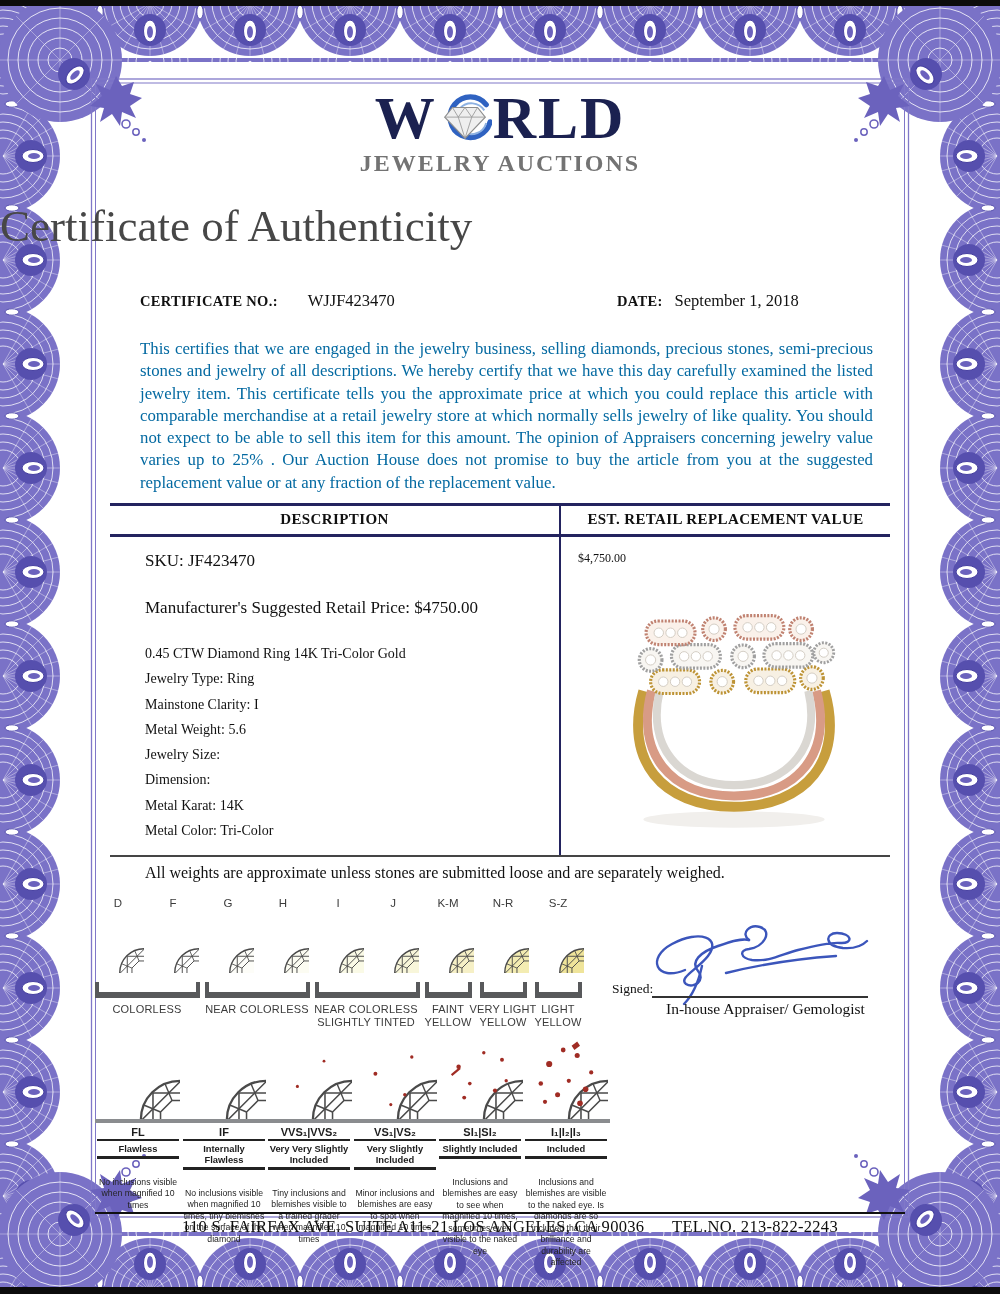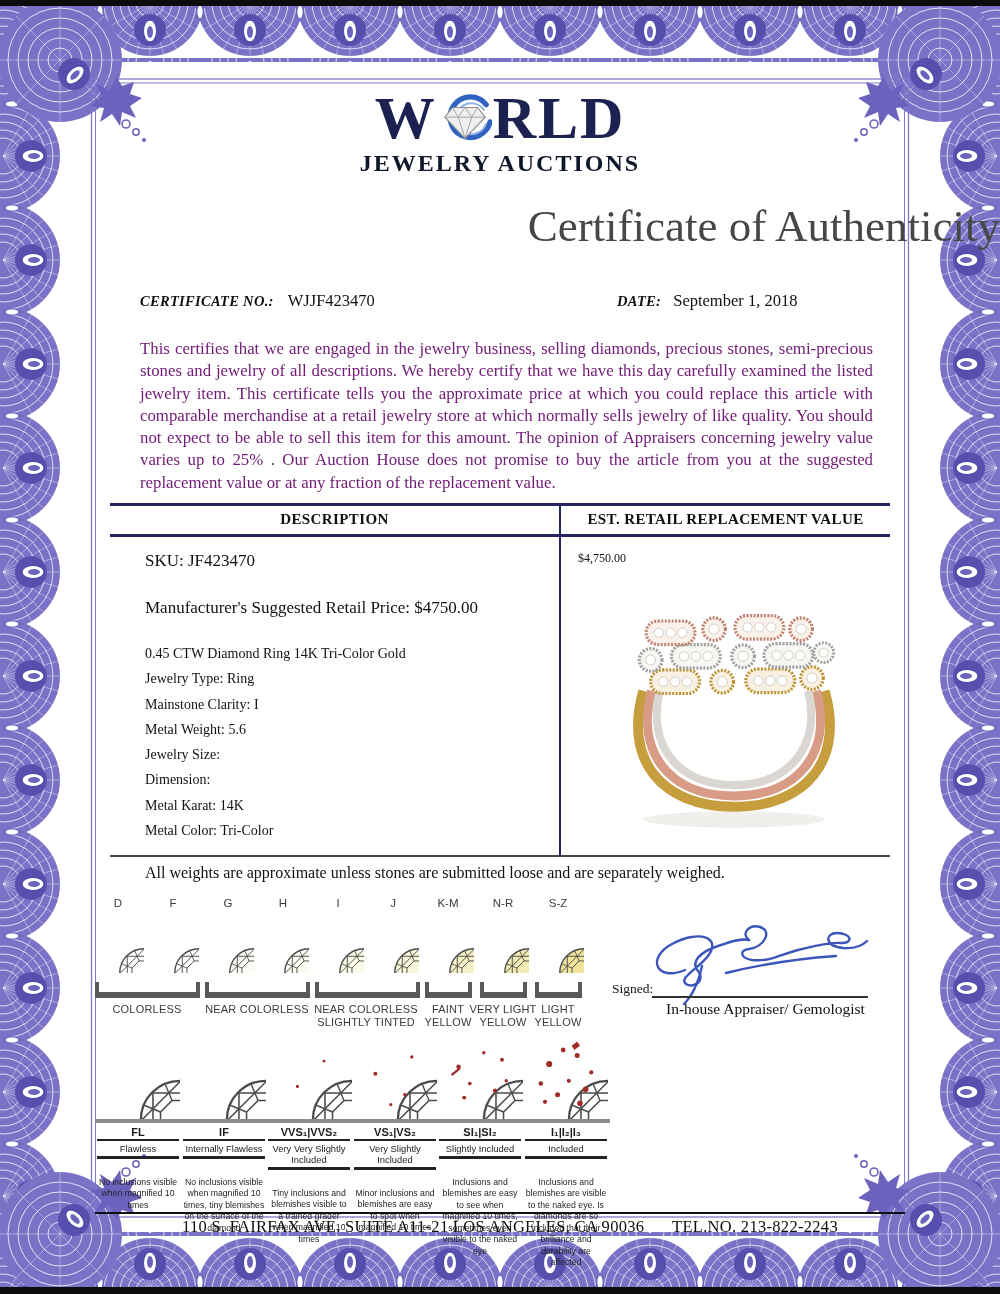--- a/index.html
+++ b/index.html
@@ -3,42 +3,42 @@
 <meta charset="utf-8">
 <style>
   html,body{margin:0;padding:0;background:#ffffff;}
   .page{position:relative;width:1000px;height:1294px;background:#fff;overflow:hidden;
         font-family:"Liberation Serif",serif;color:#111;}
   .abs{position:absolute;}
   
   .logo-row{left:0;top:88px;width:1000px;display:flex;justify-content:center;align-items:flex-end;}
   .logo-word{font-size:60px;font-weight:bold;color:#1b2150;letter-spacing:2px;line-height:1;}
   .logo-sub{left:0;top:150px;width:1000px;text-align:center;font-size:24px;font-weight:bold;
-            color:#0f172a;letter-spacing:2px;}
-  .title{left:0;top:200px;width:1000px;text-align:right;font-size:45px;color:#474747;}
-  
-  .lbl{font-weight:bold;font-size:14.5px;letter-spacing:.3px;font-style:italic;}
+            color:#737373;letter-spacing:2px;}
+  .title{left:0;top:200px;width:1000px;text-align:left;font-size:45px;color:#474747;}
+  
+  .lbl{font-weight:bold;font-size:14.5px;letter-spacing:.3px;}
   .val{font-size:16.5px;}
   
-  .decl{left:140px;top:338px;width:733px;font-size:16.8px;line-height:22.3px;text-align:justify;color:#701a75;}
+  .decl{left:140px;top:338px;width:733px;font-size:16.8px;line-height:22.3px;text-align:justify;color:#0369a1;}
   
   .hline{background:#23235f;}
   .th{font-size:15px;font-weight:bold;letter-spacing:.4px;color:#101010;text-align:center;}
   .desc-lines div{font-size:14px;line-height:25.3px;white-space:pre;}
   
   .grade-letter{font-size:11.5px;color:#3b3b3b;width:60px;margin-left:-30px;text-align:center;
                 font-family:"Liberation Sans",sans-serif;}
   .bracket{border-left:4px solid #58595b;border-right:4px solid #58595b;border-bottom:6px solid #58595b;height:10px;}
   .grp-label{font-size:11px;line-height:13px;color:#3b3b3b;text-align:center;width:130px;margin-left:-65px;
              font-family:"Liberation Sans",sans-serif;letter-spacing:.2px;}
   .grp-label span{display:block;}
   
   .cl-col{width:82px;font-family:"Liberation Sans",sans-serif;color:#1c1c1c;text-align:center;}
   .cl-code{font-size:11px;font-weight:bold;border-bottom:2px solid #222;padding-bottom:1px;}
-  .cl-name{font-size:9.4px;font-weight:normal;padding:2px 0;border-bottom:3px solid #222;}
+  .cl-name{font-size:9.4px;font-weight:bold;padding:2px 0;border-bottom:3px solid #222;}
   .cl-desc{font-size:8.7px;line-height:1.32;margin-top:18px;color:#242424;}
   .sig-label{font-size:13.5px;}
   .footer-txt{font-size:16.5px;color:#0e0e0e;letter-spacing:.3px;}
 </style>
 </head>
 <body>
 
 <div class="page">
 
   <svg class="abs" style="left:0;top:0" width="1000" height="1294" viewBox="0 0 1000 1294">
@@ -193,21 +193,21 @@
       </g>
     </svg>
     <span class="logo-word">RLD</span>
   </div>
   <div class="abs logo-sub">JEWELRY AUCTIONS</div>
 
   <div class="abs title">Certificate of Authenticity</div>
 
   <div class="abs" style="left:140px;top:291px">
     <span class="lbl">CERTIFICATE NO.:</span>
-    <span class="val" style="margin-left:10px">WJJF423470</span>
+    <span class="val" style="margin-left:26px">WJJF423470</span>
   </div>
   <div class="abs" style="left:617px;top:291px">
     <span class="lbl">DATE:</span>
     <span class="val" style="margin-left:8px">September 1, 2018</span>
   </div>
 
   <div class="abs decl">This certifies that we are engaged in the jewelry business, selling diamonds, precious stones, semi-precious stones and jewelry of all descriptions.  We hereby certify that we have this day carefully examined the listed jewelry item.  This certificate tells you the approximate price at which you could replace this article with comparable merchandise at a retail jewelry store at which normally sells jewelry of like quality.  You should not expect to be able to sell this item for this amount.  The opinion of Appraisers concerning jewelry value varies up to 25% .  Our Auction House does not promise to buy the article from you at the suggested replacement value or at any fraction of the replacement value.</div>
 
   <div class="abs hline" style="left:110px;top:503px;width:780px;height:3px"></div>
   <div class="abs th" style="left:110px;top:511px;width:449px">DESCRIPTION</div>

